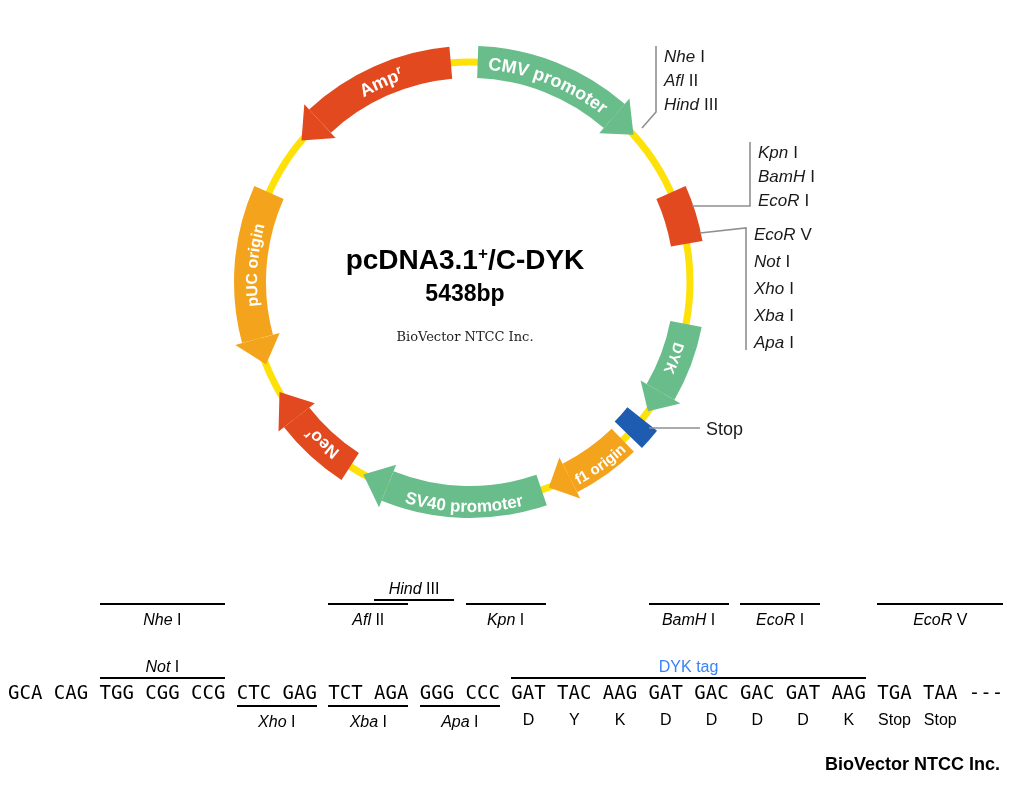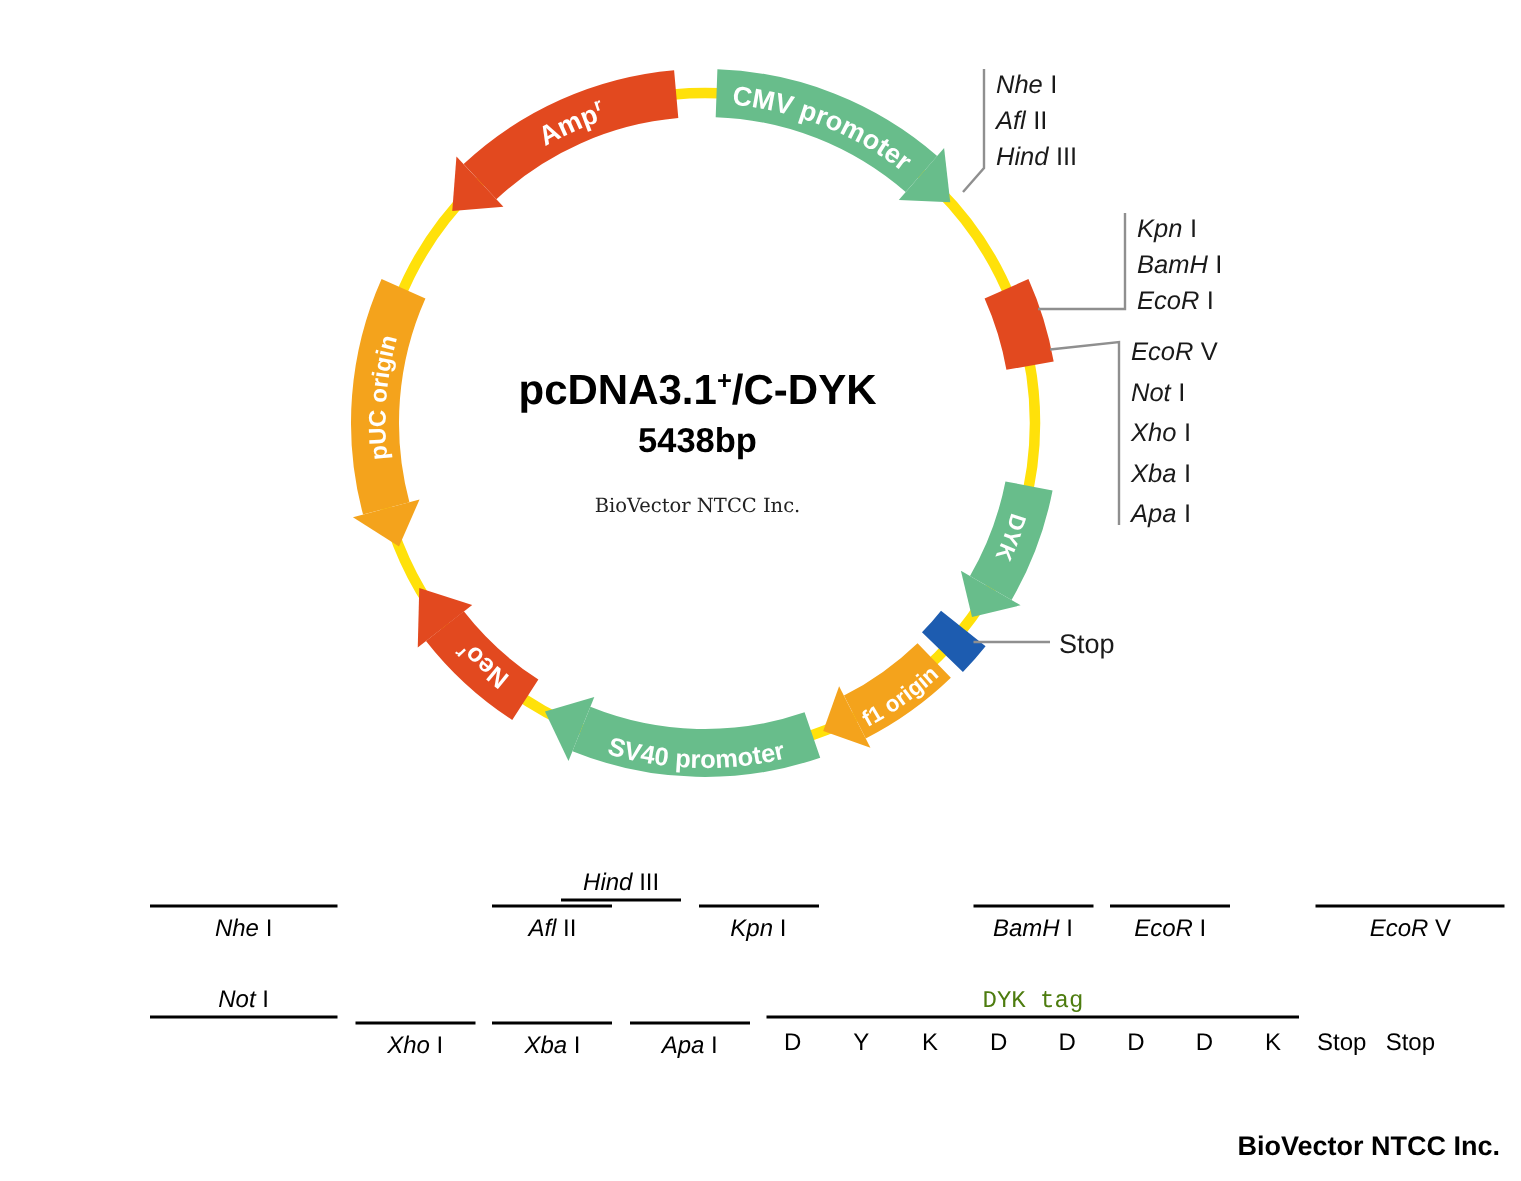--- a/index.html
+++ b/index.html
@@ -116,22 +116,23 @@
           <div class="mark" style="left: 28ch; width: 7ch;"><span class="mark-label"><i>Afl</i><span>&nbsp;II</span></span></div>
           <div class="mark" style="left: 40ch; width: 7ch;"><span class="mark-label"><i>Kpn</i><span>&nbsp;I</span></span></div>
           <div class="mark" style="left: 56ch; width: 7ch;"><span class="mark-label"><i>BamH</i><span>&nbsp;I</span></span></div>
           <div class="mark" style="left: 64ch; width: 7ch;"><span class="mark-label"><i>EcoR</i><span>&nbsp;I</span></span></div>
           <div class="mark" style="left: 76ch; width: 11ch;"><span class="mark-label"><i>EcoR</i><span>&nbsp;V</span></span></div>
         </div>
     </div>
     <div class="seq-line" id="seq-line-2">
       <div class="marks-above">
           <div class="mark" style="left: 8ch; width: 11ch;"><span class="mark-label"><i>Not</i><span>&nbsp;I</span></span></div>
-          <div class="mark red" style="left: 44ch; width: 31ch;"><span class="mark-label" style="color: #4d7c0f; font-family: Liberation Mono, monospace;">DYK tag</span></div>
+          <div class="mark red" style="left: 44ch; width: 31ch;"><span class="mark-label" style="color: #3b82f6;">DYK tag</span></div>
         </div>
+      <div class="seq-text">GCA CAG TGG CGG CCG CTC GAG TCT AGA GGG CCC GAT TAC AAG GAT GAC GAC GAT AAG TGA TAA ---</div>
       <div class="marks-below">
           <div class="mark" style="left: 20ch; width: 7ch;"><span class="mark-label"><i>Xho</i><span>&nbsp;I</span></span></div>
           <div class="mark" style="left: 28ch; width: 7ch;"><span class="mark-label"><i>Xba</i><span>&nbsp;I</span></span></div>
           <div class="mark" style="left: 36ch; width: 7ch;"><span class="mark-label"><i>Apa</i><span>&nbsp;I</span></span></div>
           <div class="mark noline" style="left: 44ch; width: 3ch;"><span class="mark-label">D</span></div>
           <div class="mark noline" style="left: 48ch; width: 3ch;"><span class="mark-label">Y</span></div>
           <div class="mark noline" style="left: 52ch; width: 3ch;"><span class="mark-label">K</span></div>
           <div class="mark noline" style="left: 56ch; width: 3ch;"><span class="mark-label">D</span></div>
           <div class="mark noline" style="left: 60ch; width: 3ch;"><span class="mark-label">D</span></div>
           <div class="mark noline" style="left: 64ch; width: 3ch;"><span class="mark-label">D</span></div>

